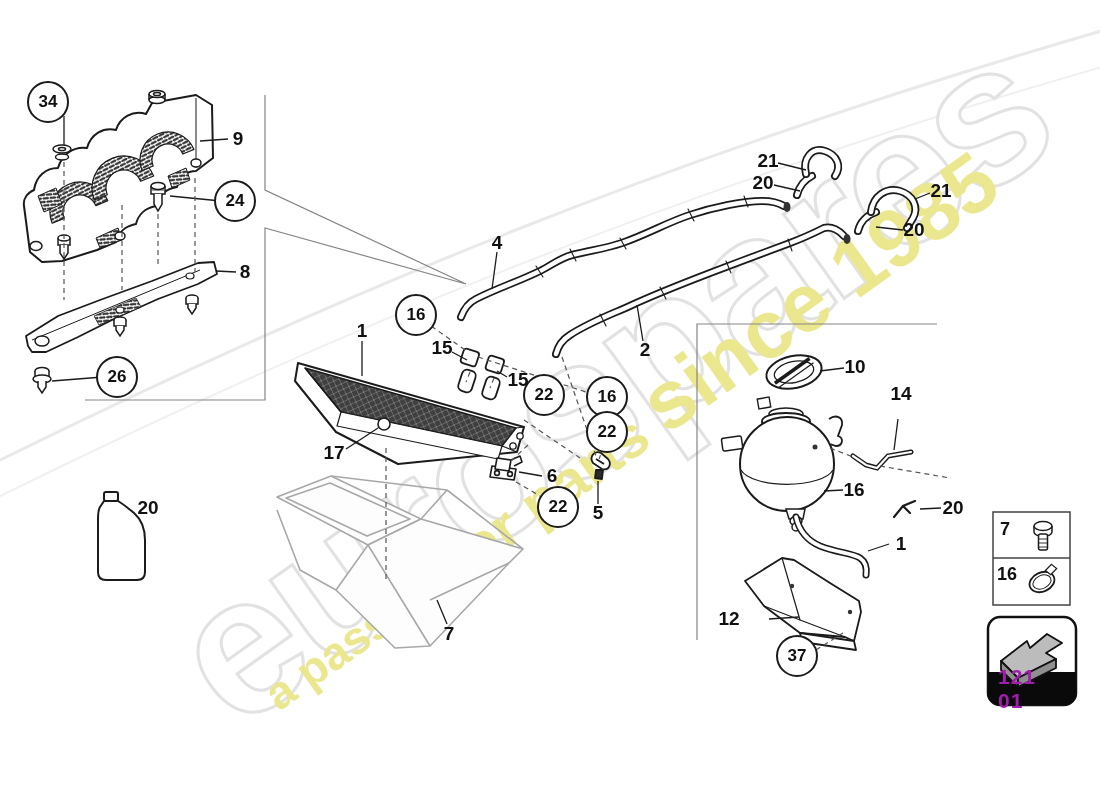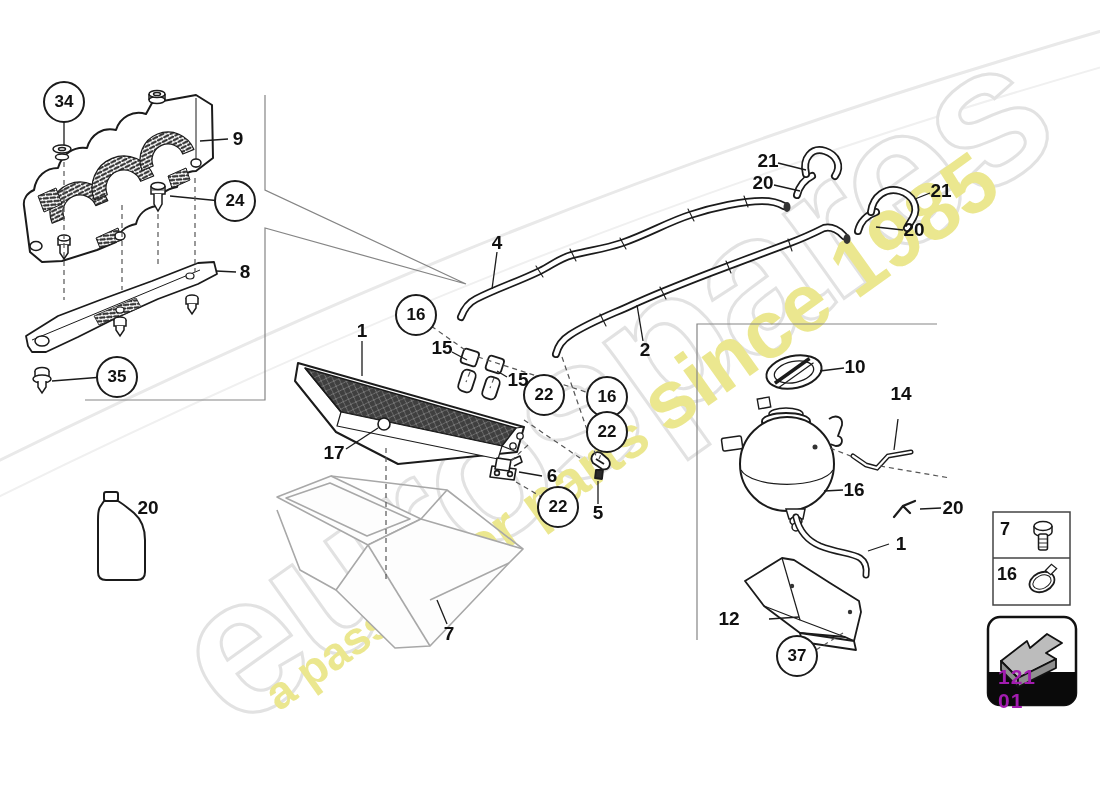--- a/index.html
+++ b/index.html
@@ -326,23 +326,23 @@
       <line x1="604" y1="447" x2="599" y2="459"></line>
       <line x1="386" y1="448" x2="386" y2="582"></line>
       <line x1="830" y1="448" x2="853" y2="457"></line>
       <line x1="880" y1="466" x2="950" y2="478"></line>
       <line x1="816" y1="650" x2="843" y2="633"></line>
     </g>
   </svg>
 
   <div class="labels">
 
-    <div class="co" style="left:64px;top:102px">34</div>
+    <div class="co" style="left:48px;top:102px">34</div>
     <div class="co" style="left:235px;top:201px">24</div>
-    <div class="co" style="left:117px;top:377px">35</div>
+    <div class="co" style="left:117px;top:377px">26</div>
     <div class="co" style="left:416px;top:315px">16</div>
     <div class="co" style="left:544px;top:395px">22</div>
     <div class="co" style="left:607px;top:397px">16</div>
     <div class="co" style="left:607px;top:432px">22</div>
     <div class="co" style="left:558px;top:507px">22</div>
     <div class="co" style="left:797px;top:656px">37</div>
 
     <div class="pl" style="left:238px;top:139px">9</div>
     <div class="pl" style="left:245px;top:272px">8</div>
     <div class="pl" style="left:362px;top:331px">1</div>

